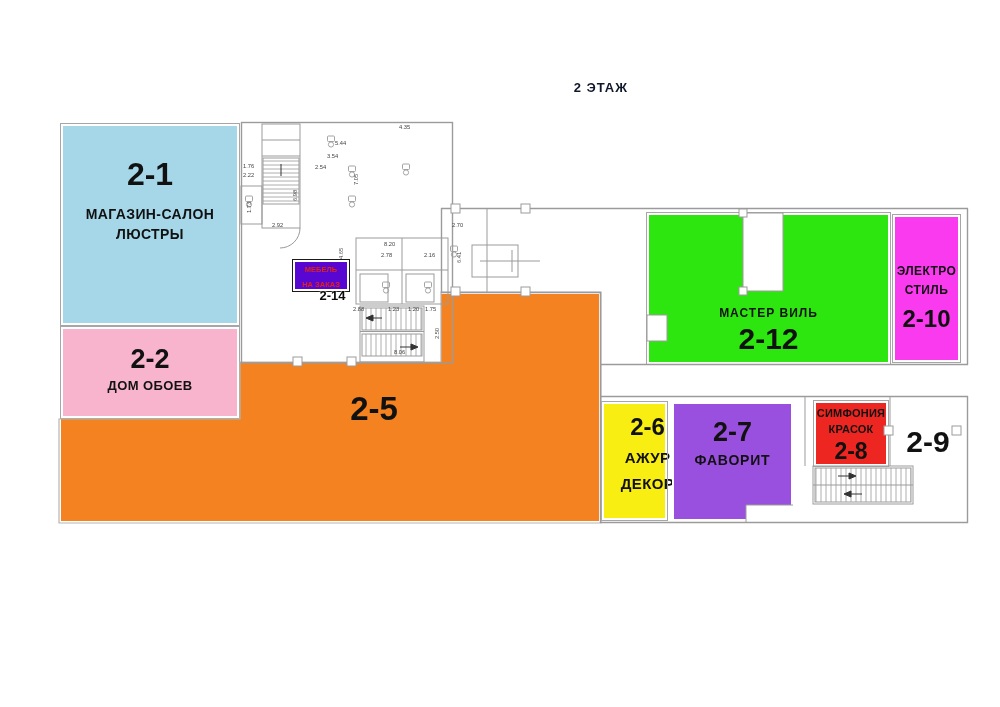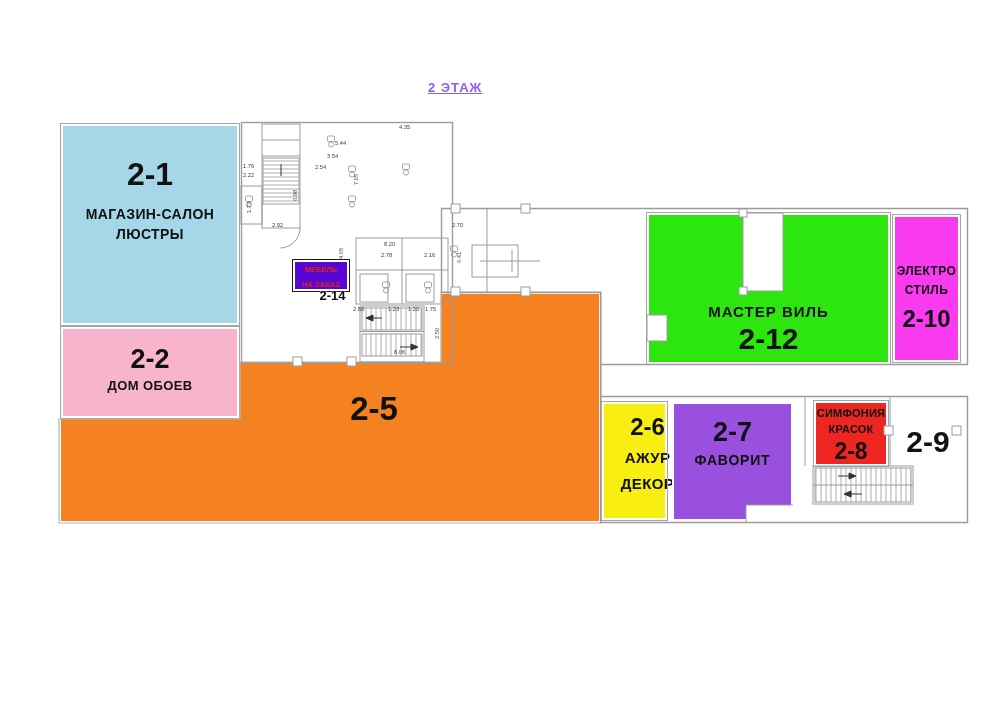--- a/index.html
+++ b/index.html
@@ -1,41 +1,41 @@
 <!DOCTYPE html>
 <html style="--blue: #a5d7e8; --pink: #f8b4cd; --orange: #f58220; --green: #2ee60f; --magenta: #f93aee; --yellow: #f8ee12; --purple: #9a50de; --red: #ee2621; --badge: #5707d1; --badgeRed: #e02317; --wall: #9b9b9b; --ink: #111111;"><head>
 <meta charset="utf-8">
 <style>
   html,body{margin:0;padding:0;background:#fff;}
   #stage{position:relative;width:1000px;height:707px;background:#fff;
          font-family:"Liberation Sans",sans-serif;overflow:hidden;}
   .abs{position:absolute;}
   
-  #floor-title{left:428px;top:80px;width:200px;text-align:left;
-    font-size:13px;font-weight:bold;color:#8b5cf6;letter-spacing:1px;z-index:3;text-decoration:underline;}
+  #floor-title{left:428px;top:80px;width:200px;text-align:right;
+    font-size:13px;font-weight:bold;color:#0f172a;letter-spacing:1px;z-index:3;}
   
   .region{box-sizing:border-box;border:2px solid #fff;outline:1px solid #a6a6a6;
     display:flex;flex-direction:column;align-items:center;color:#111;z-index:1;}
   .region .num{font-weight:800;line-height:1.05;}
   .region .nm{font-weight:700;line-height:1.45;letter-spacing:.4px;white-space:nowrap;}
   #region-2-1{left:61px;top:124px;width:178px;height:201px;background:var(--blue);padding-top:32px;}
   #region-2-1 .num{font-size:32px;margin-bottom:12px;}
   #region-2-1 .nm{font-size:14px;}
   #region-2-2{left:61px;top:327px;width:178px;height:91px;background:var(--pink);padding-top:16px;}
   #region-2-2 .num{font-size:27px;margin-bottom:4px;}
   #region-2-2 .nm{font-size:13px;}
   #region-2-5{left:59px;top:292px;width:542px;height:231px;background:var(--orange);
     clip-path:polygon(181px 70px,382px 70px,382px 0px,542px 0px,542px 231px,0px 231px,0px 127px,181px 127px);
     display:block;}
   #region-2-5 .txt{position:absolute;left:163px;top:98px;width:300px;text-align:center;}
   #region-2-5 .num{font-size:33px;}
   #region-2-5 .nm{font-size:15px;word-spacing:7px;margin-top:5px;}
   #region-2-12{left:647px;top:213px;width:243px;height:151px;background:var(--green);
     justify-content:flex-end;padding-bottom:8px;}
-  #region-2-12 .nm{font-size:15px;letter-spacing:1px;}
+  #region-2-12 .nm{font-size:12px;letter-spacing:1px;}
   #region-2-12 .num{font-size:30px;}
   #region-2-10{left:893px;top:215px;width:67px;height:147px;background:var(--magenta);padding-top:45px;}
   #region-2-10 .nm{font-size:12px;line-height:1.6;}
   #region-2-10 .num{font-size:24px;margin-top:6px;}
   #region-2-6{left:602px;top:402px;width:65px;height:118px;background:var(--yellow);padding-top:10px;padding-left:26px;}
   #region-2-6 .num{font-size:24px;margin-bottom:6px;}
   #region-2-6 .nm{font-size:15px;line-height:1.7;}
   #region-2-7{left:672px;top:402px;width:121px;height:119px;background:var(--purple);padding-top:14px;
     clip-path:polygon(0 0,121px 0,121px 103px,74px 103px,74px 119px,0 119px);}
   #region-2-7 .num{font-size:27px;margin-bottom:4px;}

